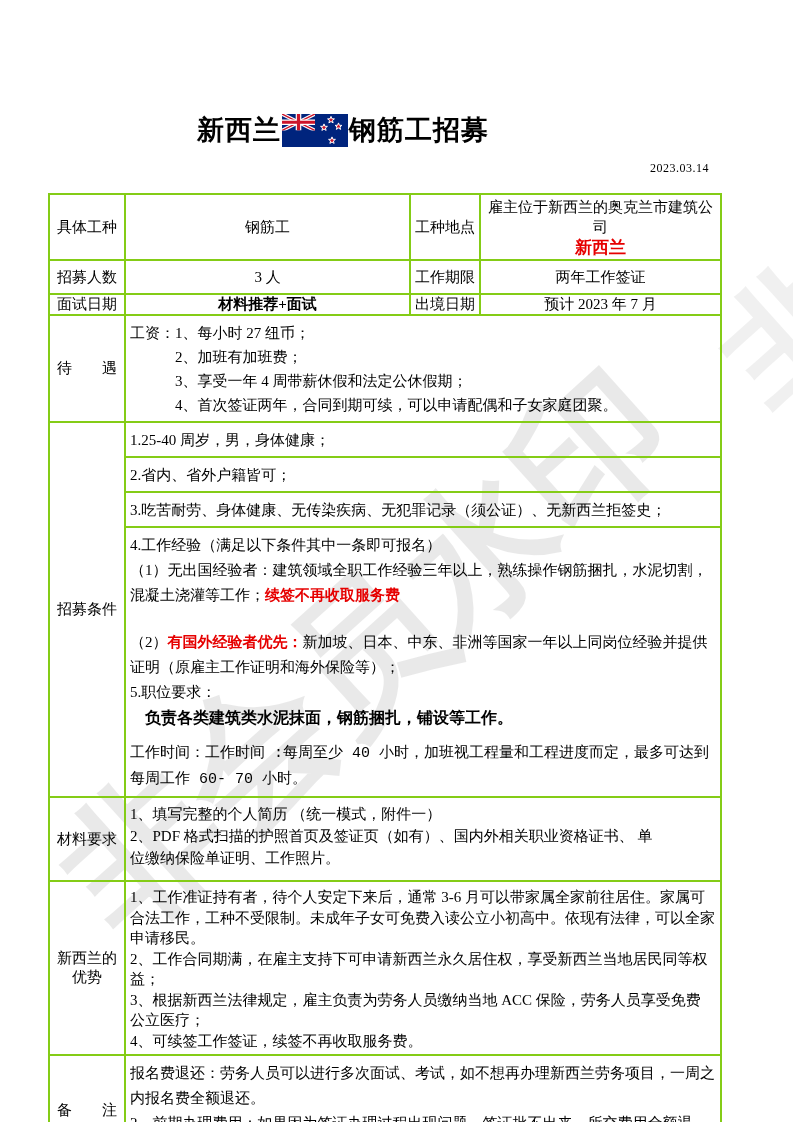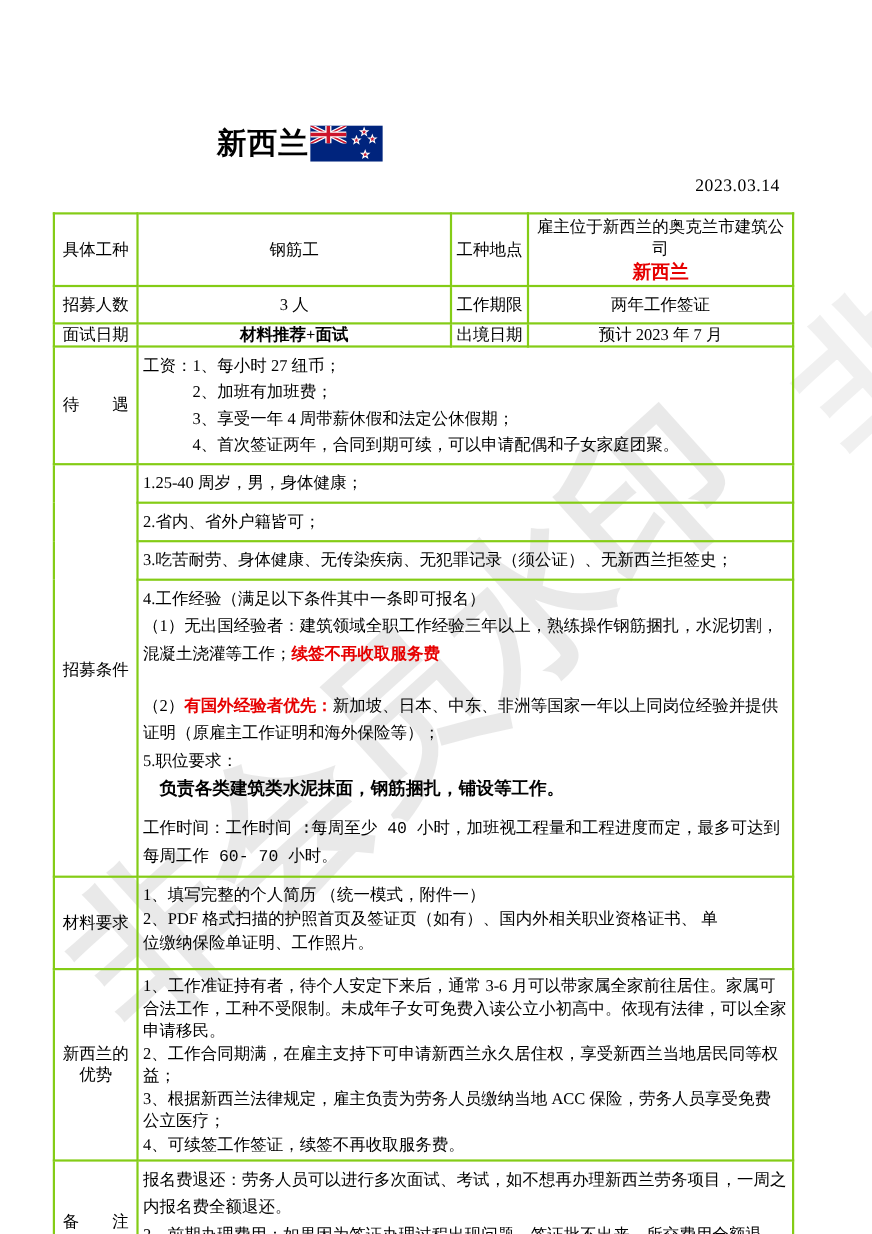--- a/index.html
+++ b/index.html
@@ -17,21 +17,21 @@
   .wm-main{left:-14px;top:575px;width:760px;text-align:center;}
   .wm-frag{left:649px;top:55px;width:760px;text-align:left;color:rgba(0,0,0,0.06);}
   
   .title{
     position:absolute;left:197px;top:112px;z-index:2;
     font-size:27px;font-weight:bold;letter-spacing:1px;
     display:flex;align-items:center;
   }
   .flag{display:inline-block;margin:0 1px;line-height:0;}
   .date{
-    position:absolute;top:161px;right:84px;z-index:2;font-size:16px;letter-spacing:0.5px;
+    position:absolute;top:161px;right:84px;z-index:2;font-size:12px;letter-spacing:0.5px;
   }
   
   table.main{
     position:absolute;left:48px;top:193px;z-index:1;
     border-collapse:collapse;table-layout:fixed;width:672px;
     background:transparent;
   }
   table.main td{
     border:2px solid #84cc16;font-size:15px;overflow:hidden;
   }
@@ -80,20 +80,21 @@
           <path d="M16.5,0 V16.5 M0,8.25 H33" stroke="#cc142b" stroke-width="3.2"></path>
         </g>
         <g fill="#cc142b" stroke="#ffffff" stroke-width="1">
           <use href="#star" x="49" y="6"></use>
           <use href="#star" x="42" y="13.5"></use>
           <use href="#star" x="56.5" y="12.5"></use>
           <use href="#star" x="50" y="26.5"></use>
         </g>
       </svg>
     </span>
+    <span>钢筋工招募</span>
   </div>
 
   <div class="date">2023.03.14</div>
 
   <table class="main">
     <colgroup>
       <col style="width:76px">
         <col style="width:285px">
         <col style="width:70px">
         <col style="width:241px">

